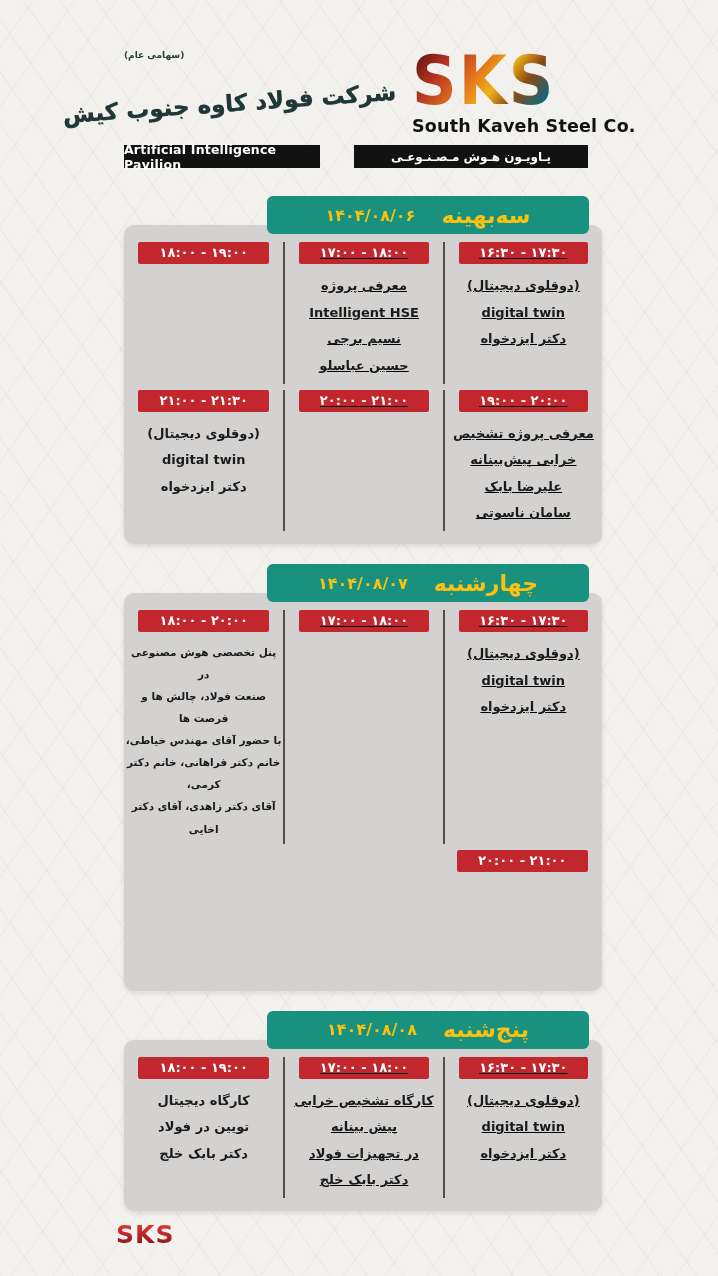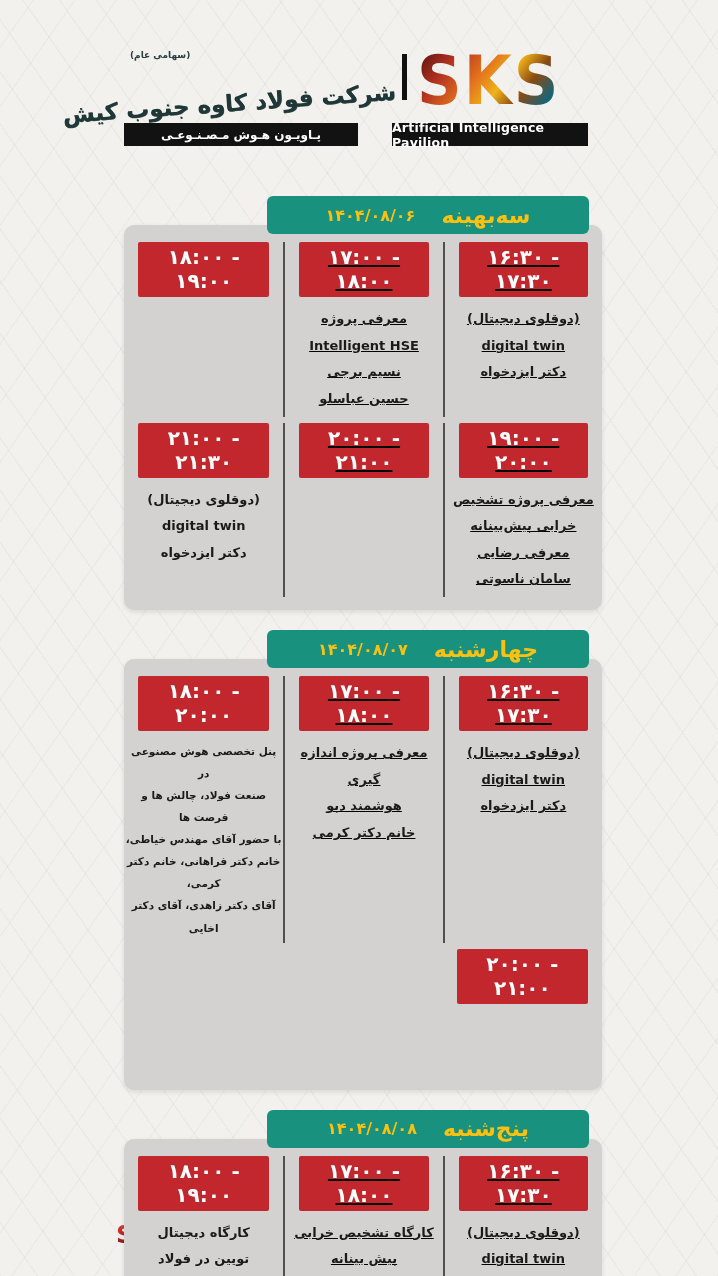--- a/index.html
+++ b/index.html
@@ -21,21 +21,21 @@
       repeating-linear-gradient(-55deg, rgba(120,120,120,0.05) 0 1.5px, transparent 1.5px 34px);
     pointer-events: none;
   }
 
   
   .header { position: absolute; top: 48px; left: 124px; width: 478px; }
   .header-top { display: flex; align-items: stretch; }
 
   .callig-block { width: 272px; position: relative; padding-top: 6px; }
   .company-type {
-    position: absolute; top: 2px; left: 6px;
+    position: absolute; top: 2px; left: 0;
     font-size: 9px; color: #27403f; direction: rtl; font-weight: bold;
   }
   .calligraphy {
     margin-top: 34px;
     font-size: 23px; font-weight: bold; color: #203737;
     direction: rtl; text-align: center; white-space: nowrap;
     transform: rotate(-4deg);
     text-shadow: 0.5px 0.5px 0 #39514d;
   }
 
@@ -96,21 +96,21 @@
 
   .cell { height: 100%; padding-bottom: 4px; }
   .cell:not(:last-child) { border-inline-end: 2px solid #514f4a; text-decoration: underline; }
   .cell.wide { grid-column: span 2; }
 
   .badge {
     background: #c1272d; color: #ffffff;
     margin: 0 14px 9px; padding: 3px 1px 4px;
     border-radius: 2px;
     text-align: center; direction: ltr;
-    font-size: 20px; font-weight: bold; letter-spacing: 1px;
+    font-size: 13px; font-weight: bold; letter-spacing: 1px;
   }
 
   .lines {
     direction: rtl; text-align: center;
     font-size: 13px; font-weight: bold; color: #1a1a1a;
     line-height: 2.05; white-space: pre-line;
     padding: 0 8px;
   }
   .cell.small .lines { font-size: 10.5px; line-height: 2.1; padding: 0 0; }
 
@@ -128,25 +128,26 @@
 
 <div class="header">
   <div class="header-top">
     <div class="callig-block">
       <div class="company-type">(سهامی عام)</div>
       <div class="calligraphy">شرکت فولاد کاوه جنوب کیش</div>
     </div>
     <div class="v-divider"></div>
     <div class="logo-block">
       <div class="sks-logo">SKS</div>
+      <div class="company-en">South Kaveh Steel Co.</div>
     </div>
   </div>
   <div class="banners">
+    <div class="banner banner-en">Artificial Intelligence Pavilion</div>
     <div class="banner banner-fa">پـاویـون هـوش مـصـنـوعـی</div>
-    <div class="banner banner-en">Artificial Intelligence Pavilion</div>
   </div>
 </div>
 
 <div class="content">
 
   <section class="day">
     <div class="pill">
       <span class="day-name">سه‌بهینه</span>
       <span class="day-date">۱۴۰۴/۰۸/۰۶</span>
     </div>
@@ -167,21 +168,21 @@
         </div>
         <div class="cell">
           <div class="badge">۱۸:۰۰ - ۱۹:۰۰</div>
         </div>
       </div>
       <div class="row">
         <div class="cell">
           <div class="badge">۱۹:۰۰ - ۲۰:۰۰</div>
           <div class="lines">معرفی پروژه تشخیص
 خرابی پیش‌بینانه
-معرفی رضایی
+علیرضا بابک
 سامان ناسوتی</div>
         </div>
         <div class="cell">
           <div class="badge">۲۰:۰۰ - ۲۱:۰۰</div>
         </div>
         <div class="cell">
           <div class="badge">۲۱:۰۰ - ۲۱:۳۰</div>
           <div class="lines">(دوقلوی دیجیتال)
 digital twin
 دکتر ایزدخواه</div>
@@ -198,23 +199,20 @@
     <div class="card">
       <div class="row">
         <div class="cell">
           <div class="badge">۱۶:۳۰ - ۱۷:۳۰</div>
           <div class="lines">(دوقلوی دیجیتال)
 digital twin
 دکتر ایزدخواه</div>
         </div>
         <div class="cell">
           <div class="badge">۱۷:۰۰ - ۱۸:۰۰</div>
-          <div class="lines">معرفی پروژه اندازه گیری
-هوشمند دپو
-خانم دکتر کرمی</div>
         </div>
         <div class="cell small">
           <div class="badge">۱۸:۰۰ - ۲۰:۰۰</div>
           <div class="lines">پنل تخصصی هوش مصنوعی در
 صنعت فولاد، چالش ها و فرصت ها
 با حضور آقای مهندس خیاطی،
 خانم دکتر فراهانی، خانم دکتر کرمی،
 آقای دکتر زاهدی، آقای دکتر اخایی</div>
         </div>
       </div>

